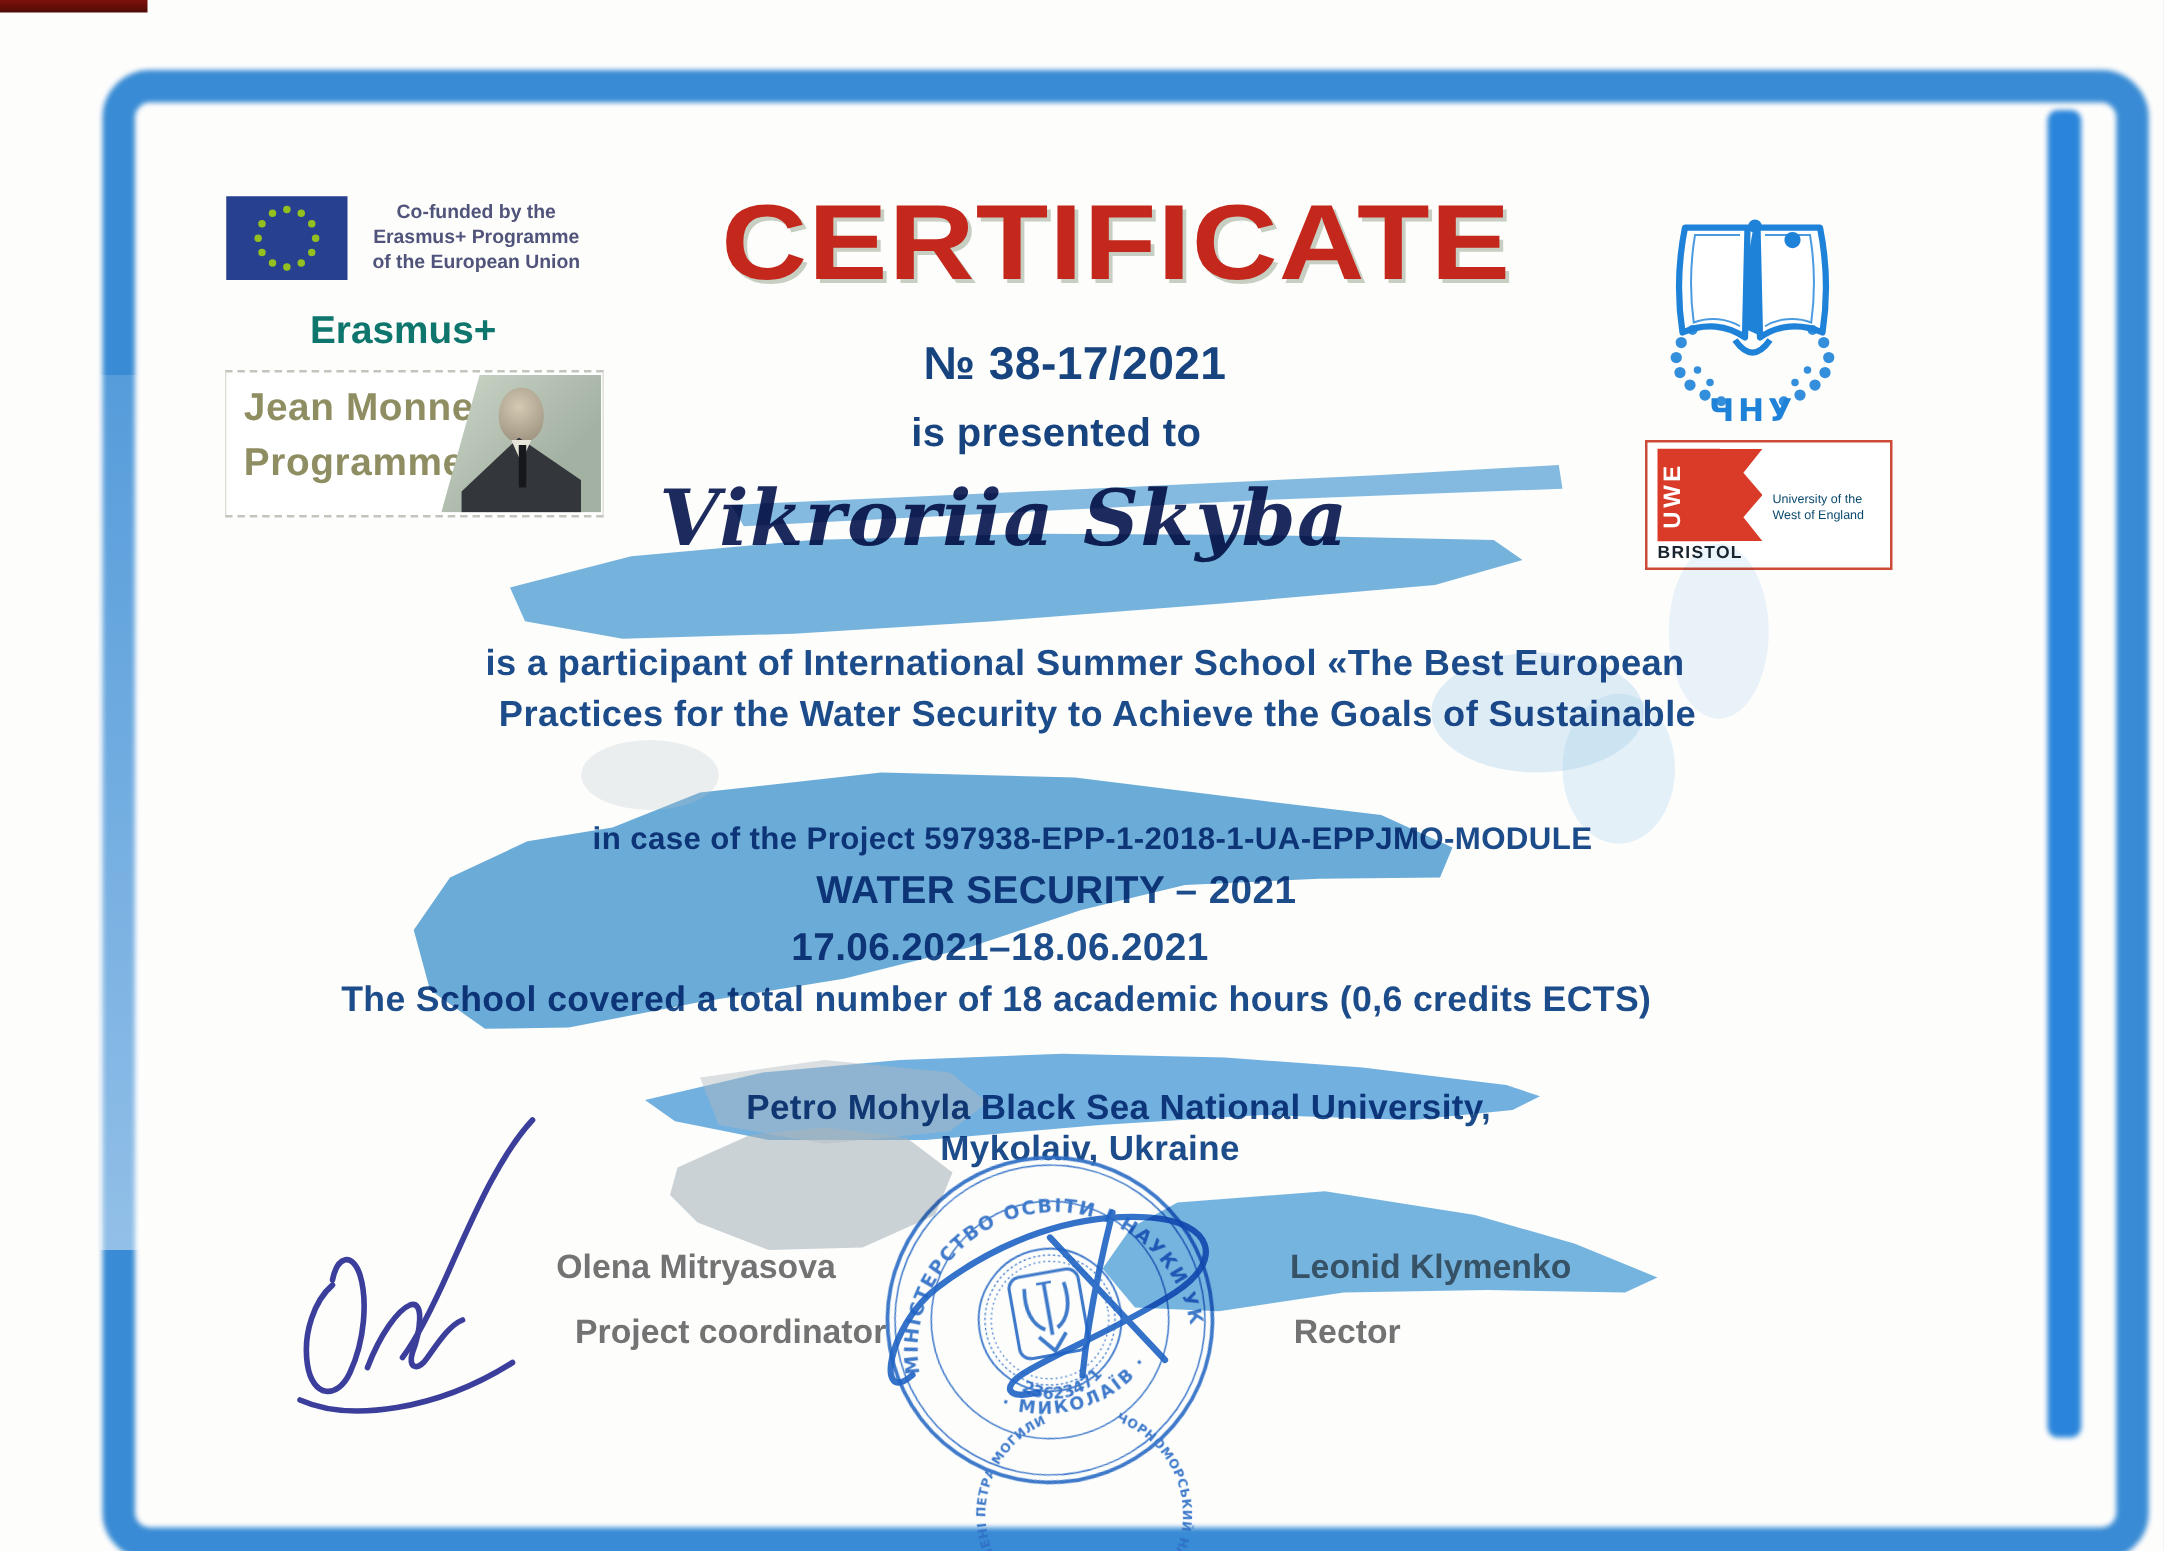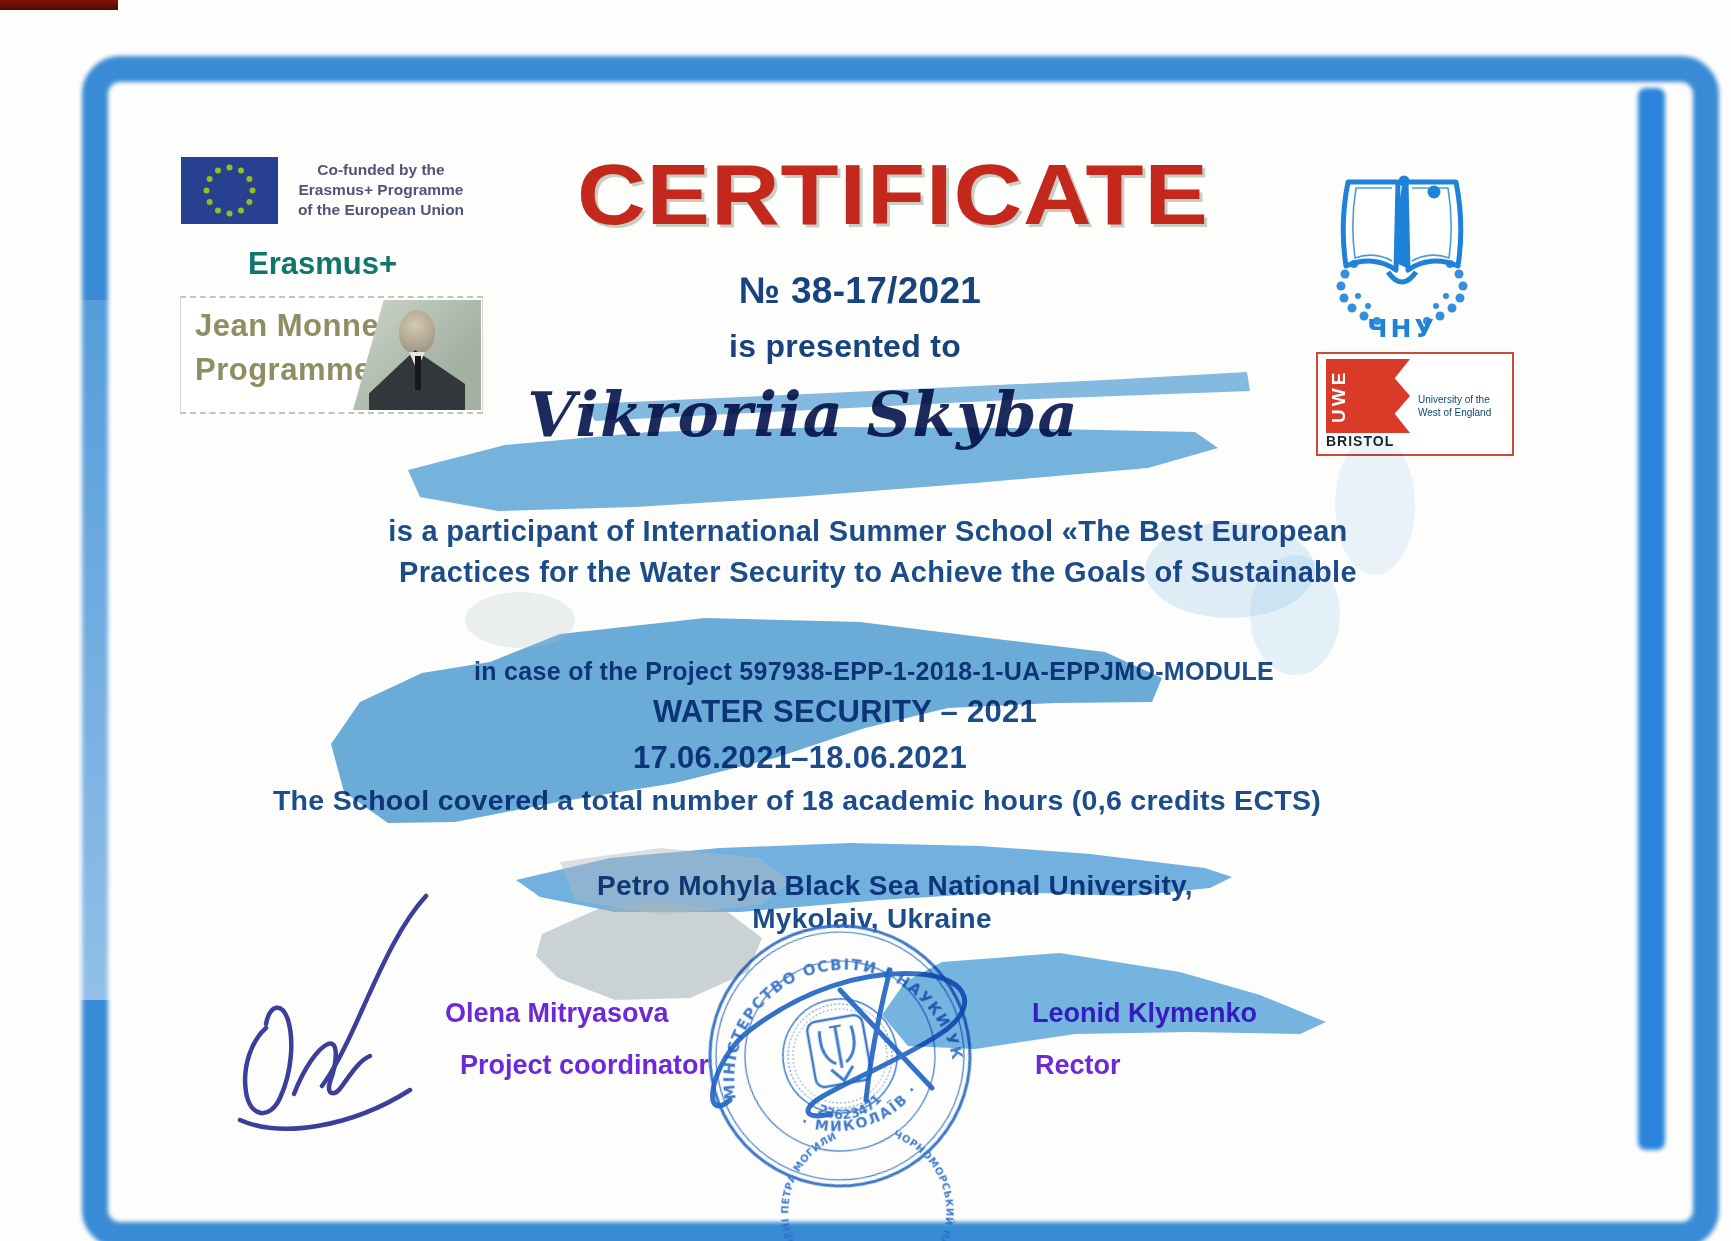--- a/index.html
+++ b/index.html
@@ -48,21 +48,21 @@
            border:2px solid #cc4a38;}
   .uwe-sq{position:absolute;left:8px;top:5px;width:50px;height:74px;background:#da3a28;}
   .uwe-acronym{position:absolute;left:10px;top:7px;height:70px;width:46px;color:#fff;
            font-weight:bold;font-size:19px;letter-spacing:3px;writing-mode:vertical-rl;
            transform:rotate(180deg);text-align:center;}
   .uwe-chevron{position:absolute;left:58px;top:5px;width:34px;height:74px;background:#da3a28;
            clip-path:polygon(0 0,100% 0,55% 26%,100% 50%,55% 74%,100% 100%,0 100%);}
   .uwe-city{position:absolute;left:8px;top:79px;font-size:14px;font-weight:bold;color:#19242e;letter-spacing:1px;}
   .uwe-name{position:absolute;left:100px;top:40px;font-size:10px;color:#0c4a6e;line-height:1.25;}
   
-  .sig-label{position:absolute;font-size:27px;font-weight:bold;color:#6d28d9;white-space:nowrap;}
+  .sig-label{position:absolute;font-size:27px;font-weight:bold;color:#737373;white-space:nowrap;}
   svg{position:absolute;overflow:visible;}
   .swash-layer{mix-blend-mode:multiply;pointer-events:none;}
   .stamp-wrap{position:absolute;left:706px;top:922px;width:268px;height:268px;
               transform:rotate(-10deg);opacity:.92;filter:blur(.3px);}
 </style>
 </head>
 <body>
 
 <div id="page">
 

